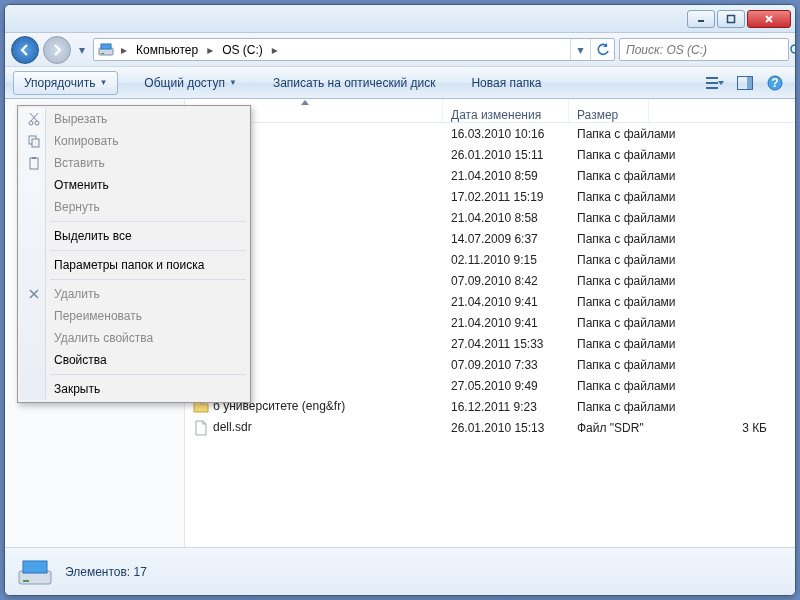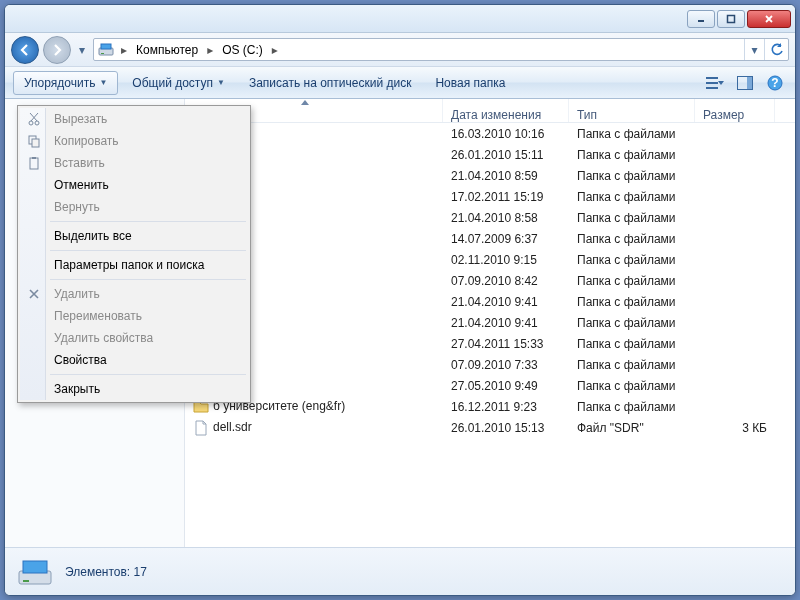--- a/index.html
+++ b/index.html
@@ -16,21 +16,21 @@
 .addrbar { flex: 1; height: 23px; border: 1px solid #a8b8cc; background: #fff; display: flex; align-items: center; border-radius: 2px; }
 .addrbar .seg { padding: 0 6px; height: 100%; display: flex; align-items: center; color: #000; }
 .addrbar .seg.arrow { padding: 0 3px; color: #555; }
 .addrbar .driveicon { width: 16px; height: 16px; margin: 0 4px; }
 .addrend { display:flex; }
 .addrend .chev { width: 20px; height: 21px; border-left: 1px solid #cdd9e8; display:flex; align-items:center; justify-content:center; color:#4a6a90; }
 .addrend .refresh { width: 24px; height: 21px; border-left: 1px solid #cdd9e8; display:flex; align-items:center; justify-content:center; color:#2a72c0; }
 .searchbox { width: 170px; height: 23px; border: 1px solid #a8b8cc; background: #fff; display: flex; align-items: center; border-radius: 2px; }
 .searchbox input { border: none; outline: none; flex: 1; padding: 0 6px; color: #888; font-style: italic; background: transparent; }
 .searchbox .mag { width: 24px; display:flex; align-items:center; justify-content:center; color:#2a72c0; }
-.toolbar { height: 32px; background: linear-gradient(#f6fafd,#e2edf8 48%,#d3e3f3 52%,#e9f2fb); border-bottom: 1px solid #a9bed6; display: flex; align-items: center; padding: 8px 8px; gap: 4px; position: relative; justify-content: flex-end; }
+.toolbar { height: 32px; background: linear-gradient(#f6fafd,#e2edf8 48%,#d3e3f3 52%,#e9f2fb); border-bottom: 1px solid #a9bed6; display: flex; align-items: center; padding: 8px 8px; gap: 16px; position: relative; justify-content: flex-end; }
 .tbtn { padding: 0 10px; height: 24px; display: flex; align-items: center; color: #1a3e6e; cursor: default; }
 .tbtn .car { margin-left: 4px; font-size: 8px; color:#3a5f8a; }
 .tbtn.organize { background: linear-gradient(#fafcff,#dde9f6); border: 1px solid #9fb6d1; border-radius: 3px; }
 .tbright { margin-left: auto; display: flex; align-items: center; gap: 6px; }
 .tbicon { width: 24px; height: 24px; display:flex; align-items:center; justify-content:center; color:#3a6aa0; }
 .content { position: absolute; left: 0; right: 0; top: 94px; bottom: 48px; display: flex; }
 .sidebar { width: 180px; border-right: 1px solid #e0e6ee; padding: 6px 0; background: #f9fbfd; }
 .sbitem { display: flex; align-items: center; padding: 3px 8px 3px 22px; color: #1a3e6e; cursor: default; }
 .sbitem .ic { width: 16px; height: 16px; margin-right: 6px; display:flex; align-items:center; justify-content:center; }
 .mainpane { flex: 1; background: #fff; position: relative; }
@@ -104,20 +104,29 @@
       <div class="addrend">
         <div class="chev">▾</div>
         <div class="refresh">
             <svg width="14" height="14" viewBox="0 0 14 14">
               <path d="M11 3 A5 5 0 1 0 12 8" fill="none" stroke="#2a72c0" stroke-width="1.6"></path>
               <path d="M11 0 L11 4 L7 4 Z" fill="#2a72c0"></path>
             </svg>
           </div>
       </div>
     </div>
+    <div class="searchbox">
+      <input placeholder="Поиск: OS (C:)" style="">
+      <div class="mag">
+          <svg width="14" height="14" viewBox="0 0 14 14">
+            <circle cx="6" cy="6" r="4" fill="none" stroke="#2a72c0" stroke-width="1.6"></circle>
+            <line x1="9" y1="9" x2="13" y2="13" stroke="#2a72c0" stroke-width="1.8"></line>
+          </svg>
+        </div>
+    </div>
   </div>
 
   <div class="toolbar">
     <div class="tbtn organize">
         <span>Упорядочить</span>
         <span class="car">▼</span>
       </div>
     <div class="tbtn">
         <span>Общий доступ</span>
         <span class="car">▼</span>
@@ -157,23 +166,20 @@
       <div style="height:320px"></div>
     </div>
     <div class="mainpane">
       <div class="colhead">
         <div class="col sorted" style="width:258px">
             <span>Имя</span>
           </div>
         <div class="col" style="width:126px">
             <span>Дата изменения</span>
           </div>
-        <div class="col" style="width:126px">
-            <span>Тип</span>
-          </div>
         <div class="col" style="width:80px">
             <span>Размер</span>
           </div>
       </div>
       <div class="rows" id="rows">
           <div class="row">
             <div class="c" style="width:258px"><span class="ic">
                 <svg viewBox="0 0 16 16">
                   <path d="M1 3 L6 3 L8 5 L15 5 L15 13 L1 13 Z" fill="#f6d87a" stroke="#caa637"></path>
                 </svg>

